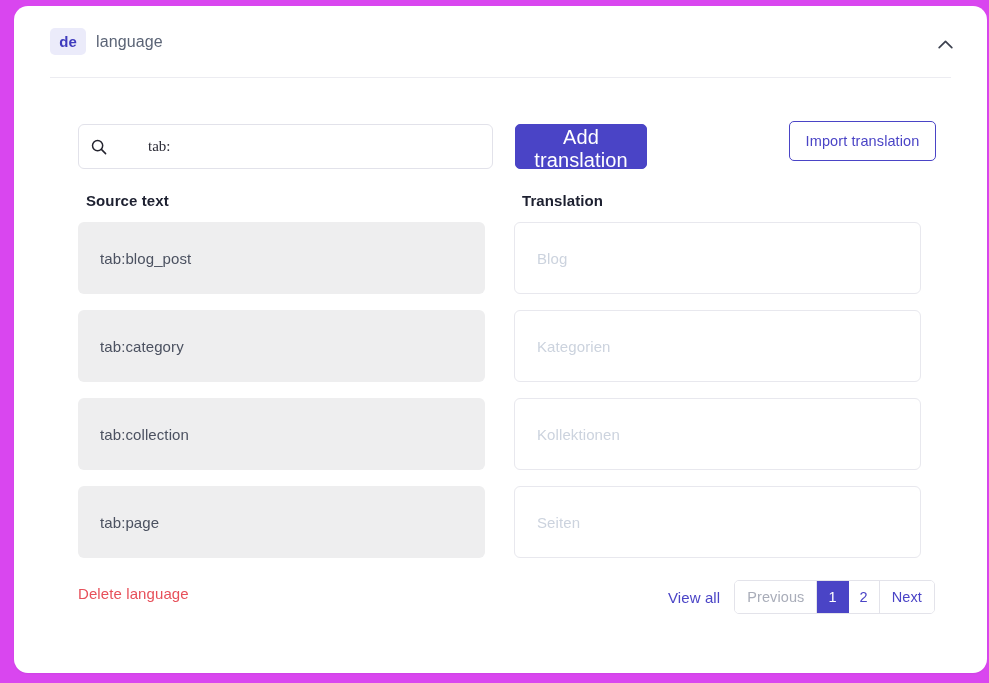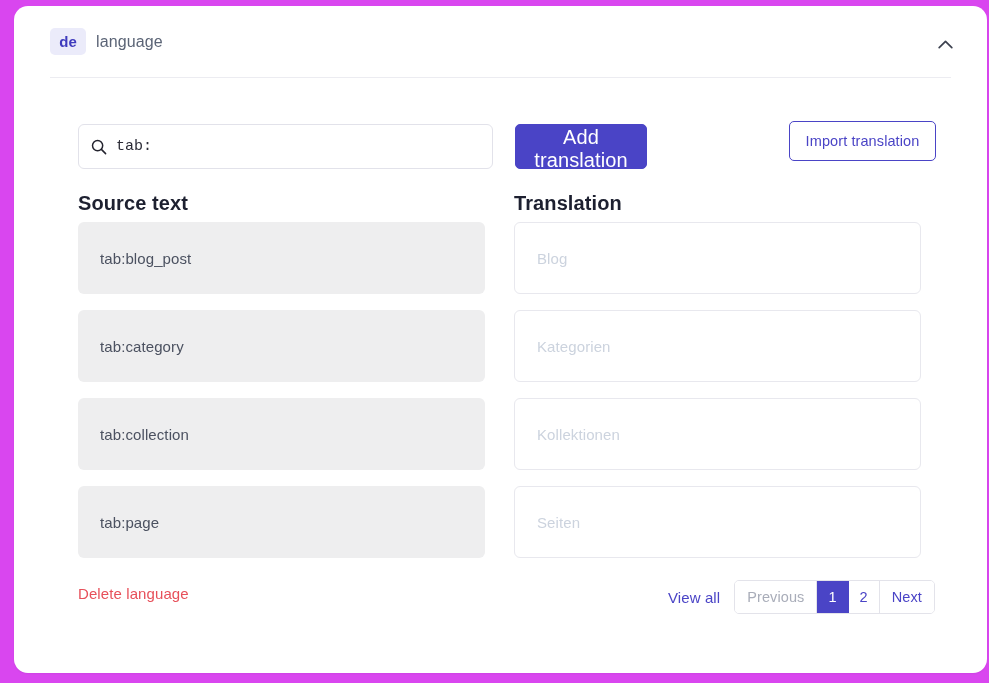--- a/index.html
+++ b/index.html
@@ -111,26 +111,27 @@
     display: flex;
     align-items: center;
     padding: 0 12px;
     gap: 9px;
   }
   .search-icon { flex: 0 0 auto; display: flex; align-items: center; }
   .search-input {
     border: none;
     outline: none;
     flex: 1 1 auto;
-    font-family: Liberation Mono, monospace;
+    font-family: Liberation Serif, serif;
     font-size: 15px;
     color: #2b2b36;
     background: transparent;
     padding: 0;
     height: 100%;
+    margin-left: 32px;
   }
   .search-input::placeholder { color: #b9bdc9; }
 
   .btn-primary {
     position: absolute;
     left: 501px;
     top: 5px;
     width: 132px;
     height: 45px;
     background: #4a44c6;
@@ -162,24 +163,25 @@
   
   .col-headers {
     position: absolute;
     top: 186px;
     left: 0;
     width: 100%;
     height: 24px;
   }
   .col-head {
     position: absolute;
-    font-size: 20px;
+    font-size: 15px;
     font-weight: 700;
     color: #1d2030;
     letter-spacing: .1px;
+    margin-left: 8px;
   }
   .col-head.src { left: 64px; top: 0; }
   .col-head.trn { left: 500px; top: 0; text-align: center; }
 
   .rows {
     position: absolute;
     left: 0;
     top: 216px;
     width: 100%;
   }

